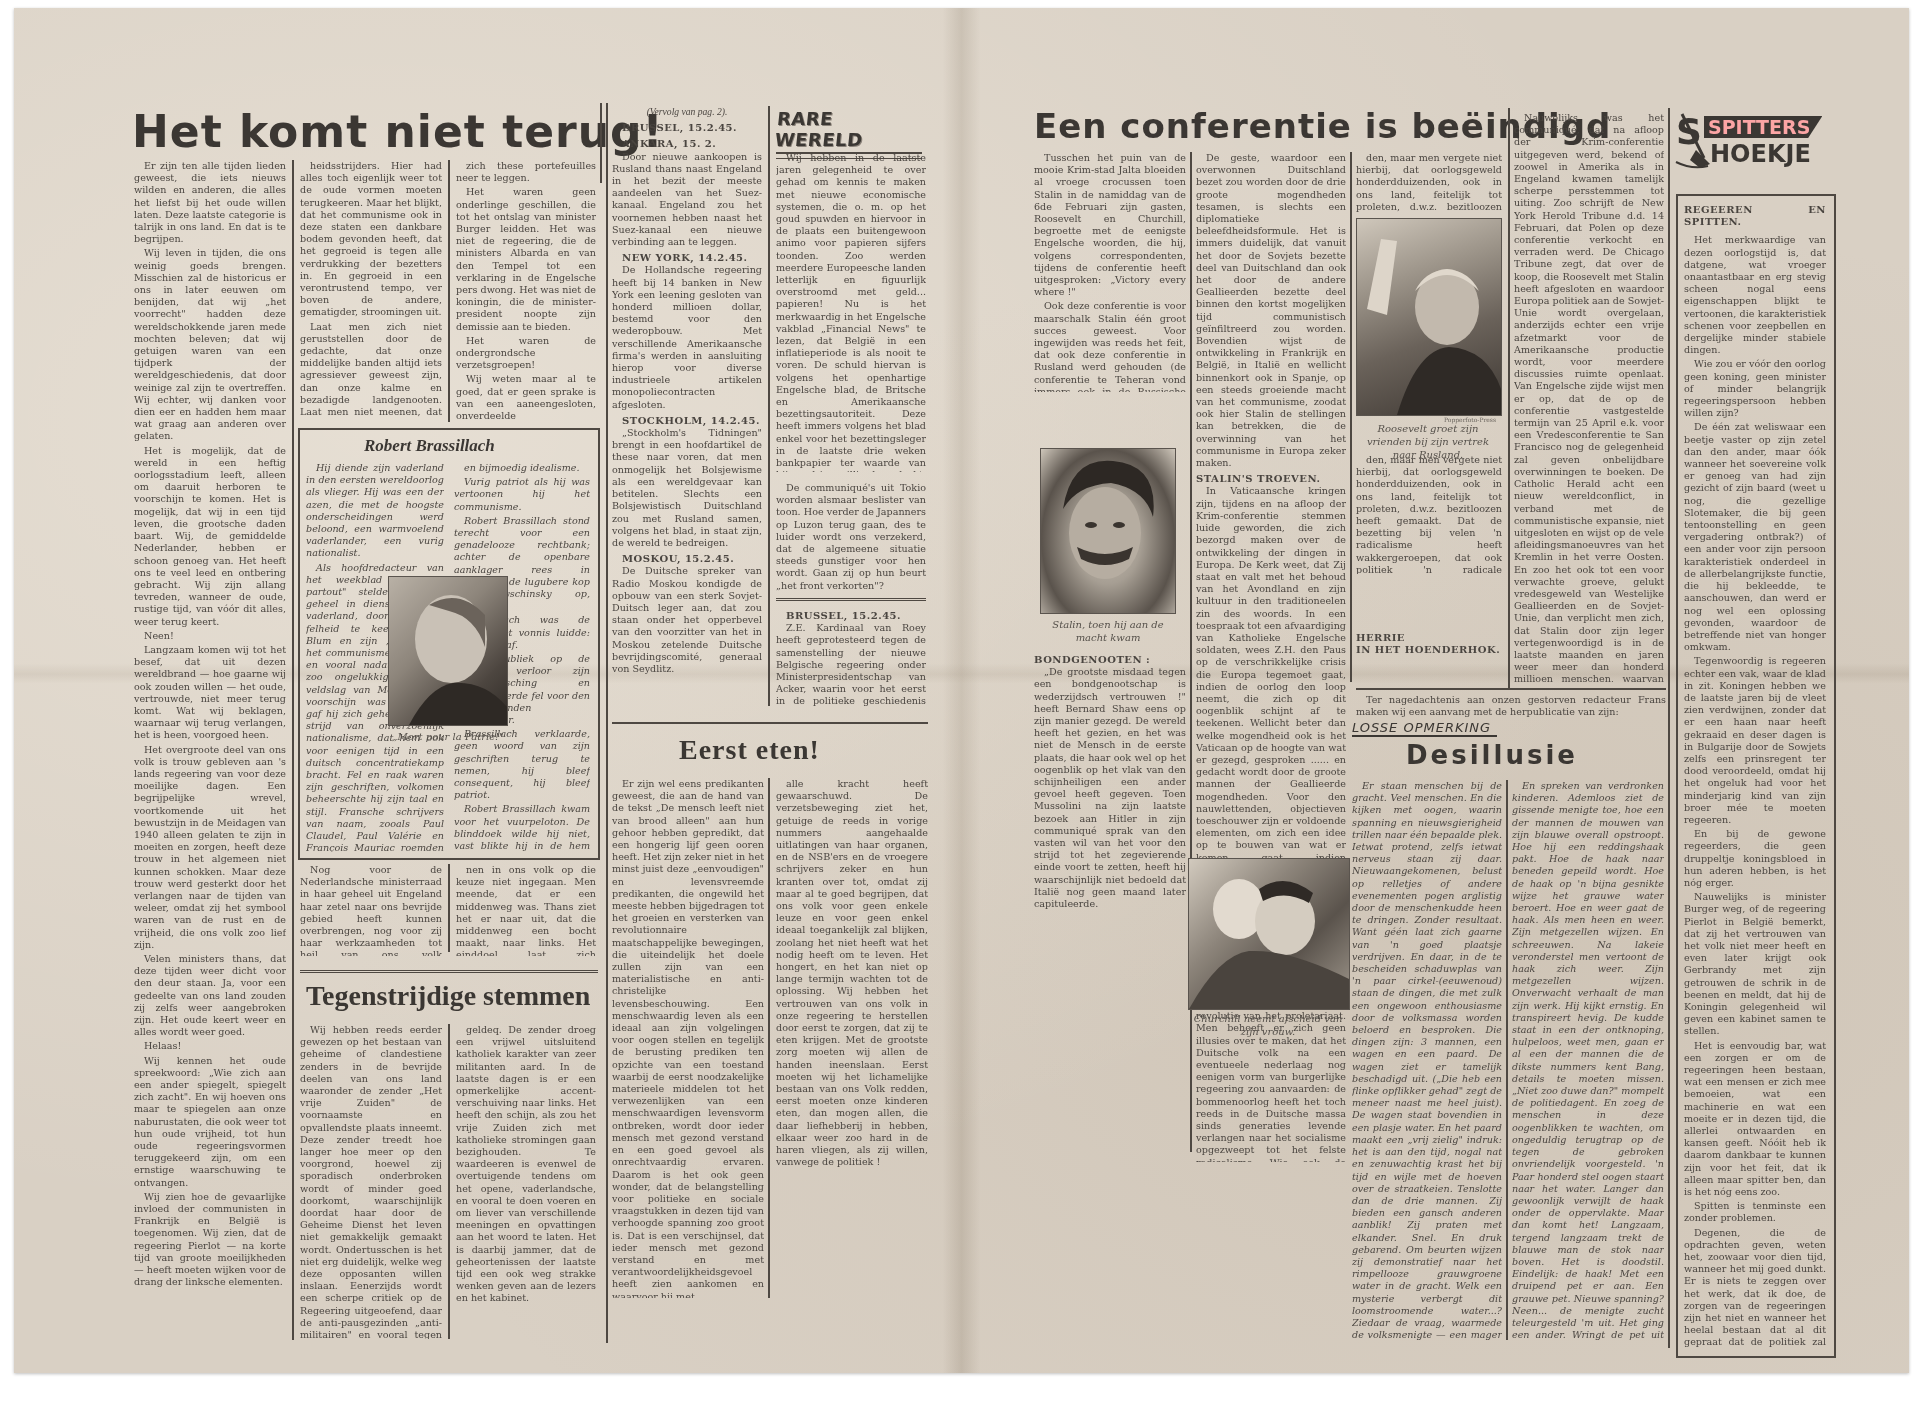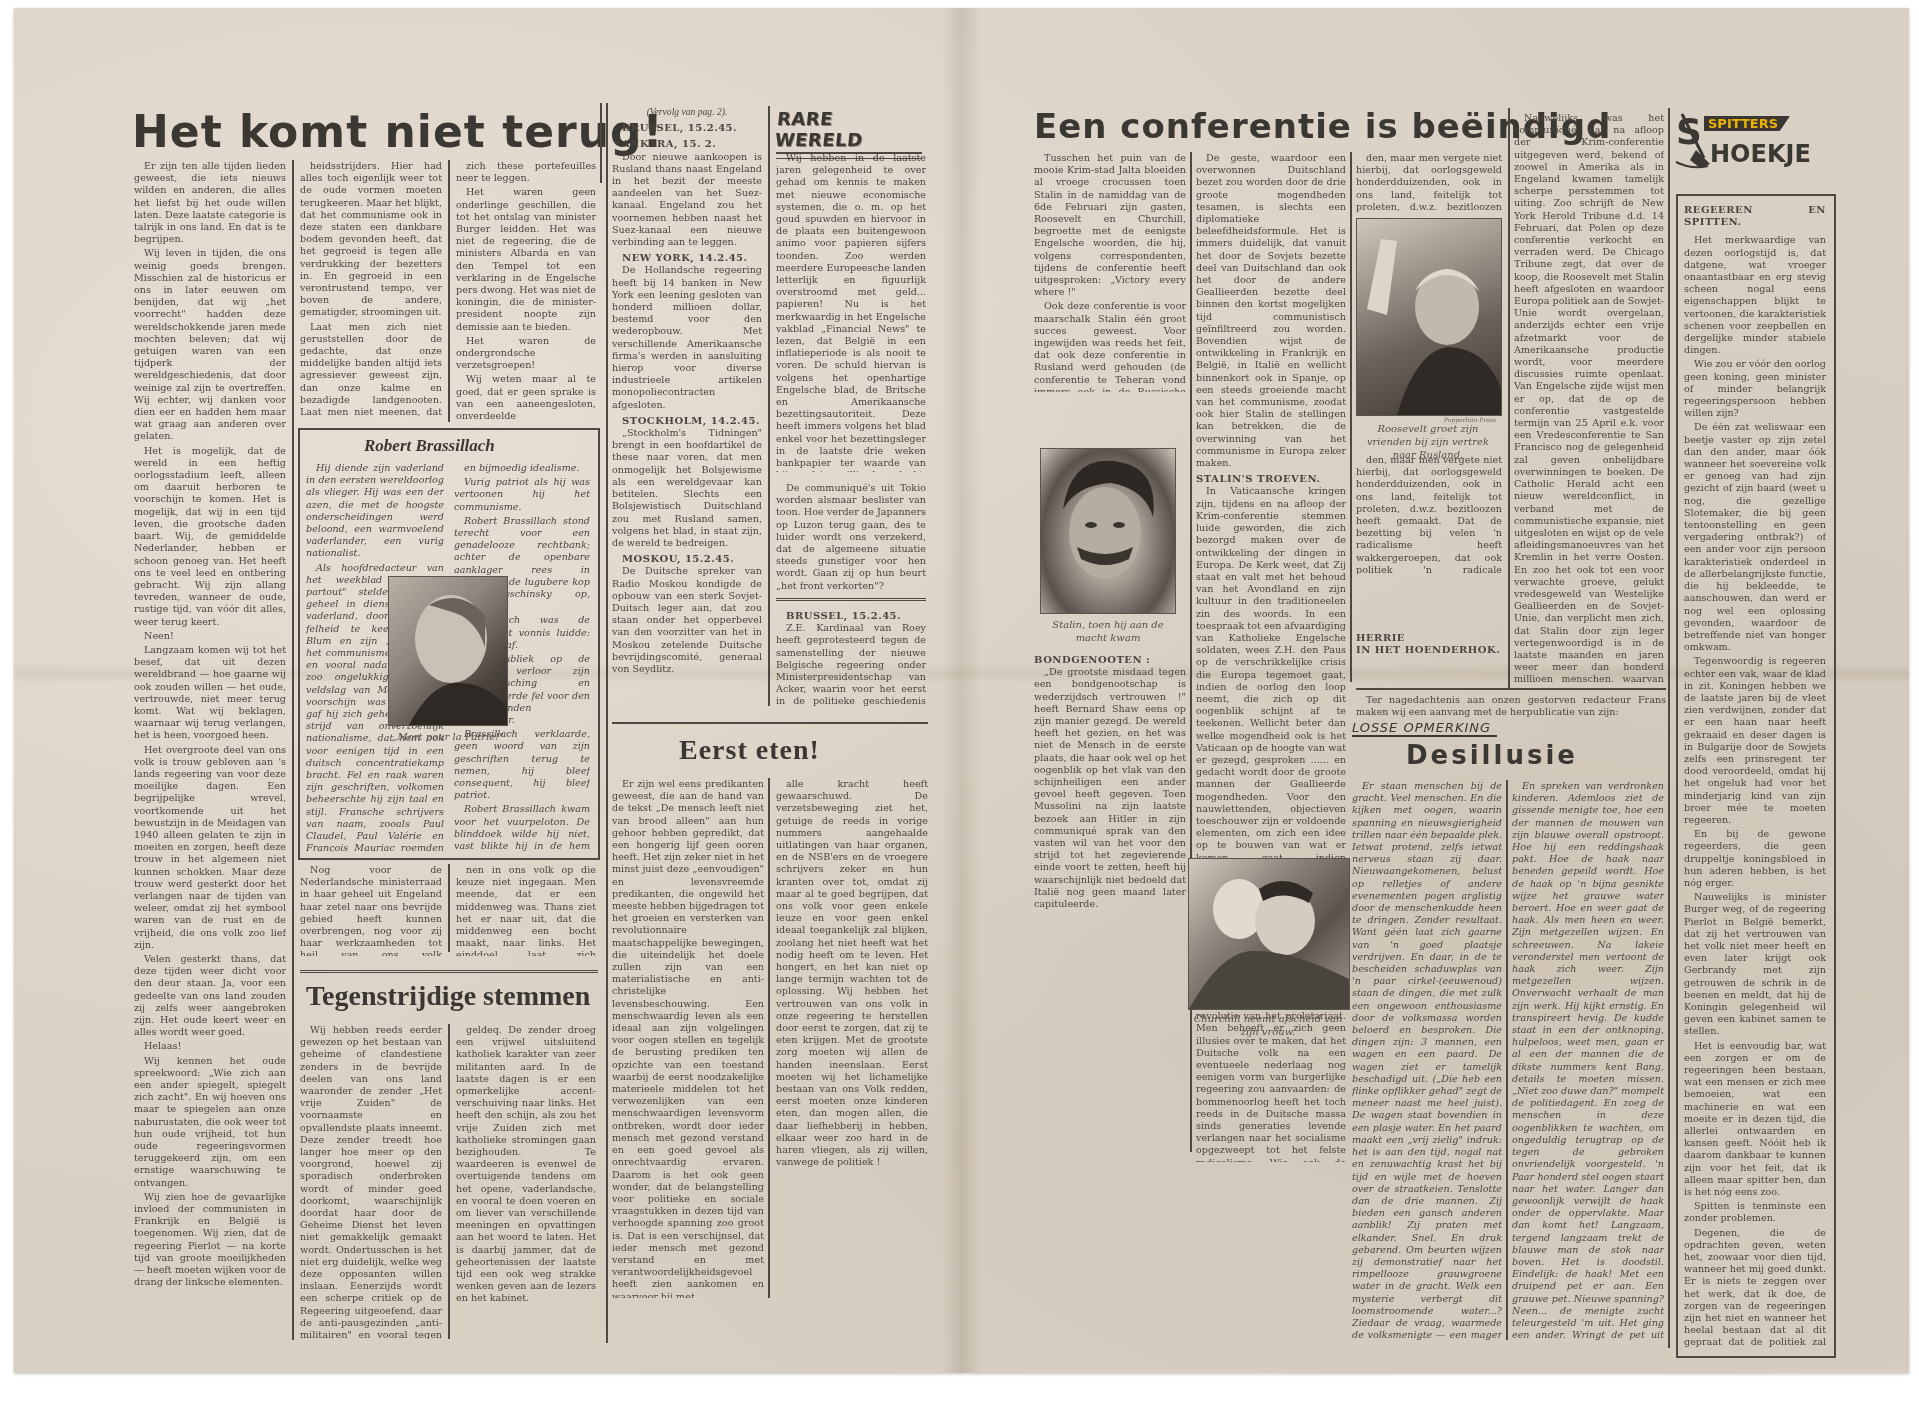--- a/index.html
+++ b/index.html
@@ -35,21 +35,21 @@
   <div class="headline" style="left:118px;top:98px;font-size:44px;">Het komt niet terug!</div>
   <div class="vrule" style="left:586px;top:95px;height:80px;"></div>
 
   <div class="col" style="left:120px;top:152px;width:152px;height:1175px;">
     <p>Er zijn ten alle tijden lieden geweest, die iets nieuws wilden en anderen, die alles het liefst bij het oude willen laten. Deze laatste categorie is talrijk in ons land. En dat is te begrijpen.</p>
     <p>Wij leven in tijden, die ons weinig goeds brengen. Misschien zal de historicus er ons in later eeuwen om benijden, dat wij „het voorrecht" hadden deze wereldschokkende jaren mede mochten beleven; dat wij getuigen waren van een tijdperk der wereldgeschiedenis, dat door weinige zal zijn te overtreffen. Wij echter, wij danken voor dien eer en hadden hem maar wat graag aan anderen over gelaten.</p>
     <p>Het is mogelijk, dat de wereld in een heftig oorlogsstadium leeft, alleen om daaruit herboren te voorschijn te komen. Het is mogelijk, dat wij in een tijd leven, die grootsche daden baart. Wij, de gemiddelde Nederlander, hebben er schoon genoeg van. Het heeft ons te veel leed en ontbering gebracht. Wij zijn allang tevreden, wanneer de oude, rustige tijd, van vóór dit alles, weer terug keert.</p>
     <p>Neen!</p>
     <p>Langzaam komen wij tot het besef, dat uit dezen wereldbrand — hoe gaarne wij ook zouden willen — het oude, vertrouwde, niet meer terug komt. Wat wij beklagen, waarnaar wij terug verlangen, het is heen, voorgoed heen.</p>
     <p>Het overgroote deel van ons volk is trouw gebleven aan 's lands regeering van voor deze moeilijke dagen. Een begrijpelijke wrevel, voortkomende uit het bewustzijn in de Meidagen van 1940 alleen gelaten te zijn in moeiten en zorgen, heeft deze trouw in het algemeen niet kunnen schokken. Maar deze trouw werd gesterkt door het verlangen naar de tijden van weleer, omdat zij het symbool waren van de rust en de vrijheid, die ons volk zoo lief zijn.</p>
-    <p>Velen gesterkt thans, dat deze tijden weer dicht voor den deur staan. Ja, voor een gedeelte van ons land zouden zij zelfs weer aangebroken zijn. Het oude keert weer en alles wordt weer goed.</p>
+    <p>Velen ministers thans, dat deze tijden weer dicht voor den deur staan. Ja, voor een gedeelte van ons land zouden zij zelfs weer aangebroken zijn. Het oude keert weer en alles wordt weer goed.</p>
     <p>Helaas!</p>
     <p>Wij kennen het oude spreekwoord: „Wie zich aan een ander spiegelt, spiegelt zich zacht". En wij hoeven ons maar te spiegelen aan onze naburustaten, die ook weer tot hun oude vrijheid, tot hun oude regeeringsvormen teruggekeerd zijn, om een ernstige waarschuwing te ontvangen.</p>
     <p>Wij zien hoe de gevaarlijke invloed der communisten in Frankrijk en België is toegenomen. Wij zien, dat de regeering Pierlot — na korte tijd van groote moeilijkheden — heeft moeten wijken voor de drang der linksche elementen.</p>
   </div>
   <div class="vrule" style="left:278px;top:152px;height:1180px;"></div>
 
   <div class="col" style="left:286px;top:152px;width:142px;height:260px;">
     <p>heidsstrijders. Hier had alles toch eigenlijk weer tot de oude vormen moeten terugkeeren. Maar het blijkt, dat het communisme ook in deze staten een dankbare bodem gevonden heeft, dat het gegroeid is tegen alle verdrukking der bezetters in. En gegroeid in een verontrustend tempo, ver boven de andere, gematigder, stroomingen uit.</p>
     <p>Laat men zich niet geruststellen door de gedachte, dat onze middelijke banden altijd iets agressiever geweest zijn, dan onze kalme en bezadigde landgenooten. Laat men niet meenen, dat het bij ons wel zoover niet zal loopen. Laat men niet gelooven, dat wij, onder de hoede van onze regeeringsleiders en onder het oude vertrouwde huis, in veiligheid zullen zijn.</p>
 
@@ -209,21 +209,21 @@
   </div>
   <div class="vrule" style="left:1654px;top:100px;height:1240px;"></div>
 
   <div class="abs" style="left:1660px;top:102px;width:150px;height:64px;">
     <svg width="40" height="60" viewBox="0 0 40 60" style="position:absolute;left:0;top:0;">
       <path d="M8 4 L30 48" stroke="#3b3733" stroke-width="3"></path>
       <path d="M22 40 L36 54 L26 58 L16 50 Z" fill="#3b3733"></path>
       <path d="M2 52 Q18 60 34 56" stroke="#3b3733" stroke-width="2" fill="none"></path>
       <text x="2" y="34" font-size="36" font-family="DejaVu Sans, sans-serif" font-weight="bold" fill="#3b3733">S</text>
     </svg>
-    <div style="position:absolute;left:30px;top:6px;background:#3b3733;color:#eab308;font-family:'DejaVu Sans',sans-serif;font-weight:bold;font-size:13px;padding:0 12px 0 4px;clip-path:polygon(0 0,100% 0,88% 100%,0 100%);">SPITTERS</div>
+    <div style="position:absolute;left:30px;top:6px;background:#3b3733;color:#fca5a5;font-family:'DejaVu Sans',sans-serif;font-weight:bold;font-size:19px;padding:0 12px 0 4px;clip-path:polygon(0 0,100% 0,88% 100%,0 100%);">SPITTERS</div>
     <div style="position:absolute;left:36px;top:30px;font-family:'DejaVu Sans',sans-serif;font-weight:bold;font-size:24px;color:#3b3733;">HOEKJE</div>
   </div>
 
   <div class="box" style="left:1662px;top:186px;width:156px;height:1160px;"></div>
   <div class="col" style="left:1670px;top:192px;width:142px;height:1150px;">
     <div class="dateline" style="text-indent:0;margin-bottom:6px;">REGEEREN EN SPITTEN.</div>
     <p>Het merkwaardige van dezen oorlogstijd is, dat datgene, wat vroeger onaantastbaar en erg stevig scheen nogal eens eigenschappen blijkt te vertoonen, die karakteristiek schenen voor zeepbellen en dergelijke minder stabiele dingen.</p>
     <p>Wie zou er vóór den oorlog geen koning, geen minister of minder belangrijk regeeringspersoon hebben willen zijn?</p>
     <p>De één zat weliswaar een beetje vaster op zijn zetel dan den ander, maar óók wanneer het soevereine volk er genoeg van had zijn gezicht of zijn baard (weet u nog, die gezellige Slotemaker, die bij geen tentoonstelling en geen vergadering ontbrak?) of een ander voor zijn persoon karakteristiek onderdeel in de allerbelangrijkste functie, die hij bekleedde, te aanschouwen, dan werd er nog wel een oplossing gevonden, waardoor de betreffende niet van honger omkwam.</p>
     <p>Tegenwoordig is regeeren echter een vak, waar de klad in zit. Koningen hebben we de laatste jaren bij de vleet zien verdwijnen, zonder dat er een haan naar heeft gekraaid en deser dagen is in Bulgarije door de Sowjets zelfs een prinsregent ter dood veroordeeld, omdat hij het ongeluk had voor het minderjarig kind van zijn broer mée te moeten regeeren.</p>

